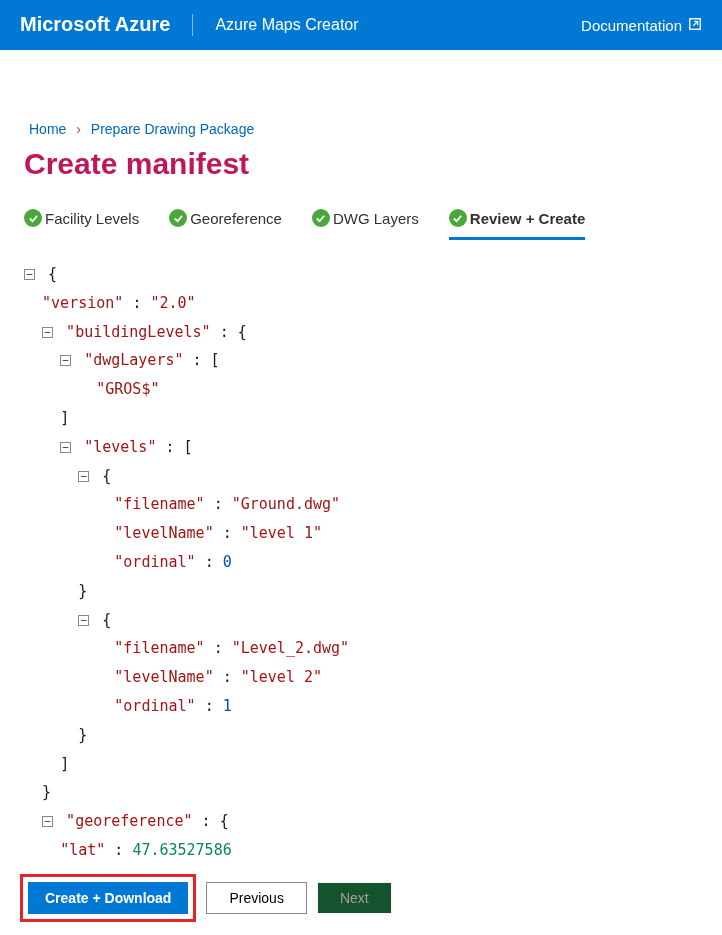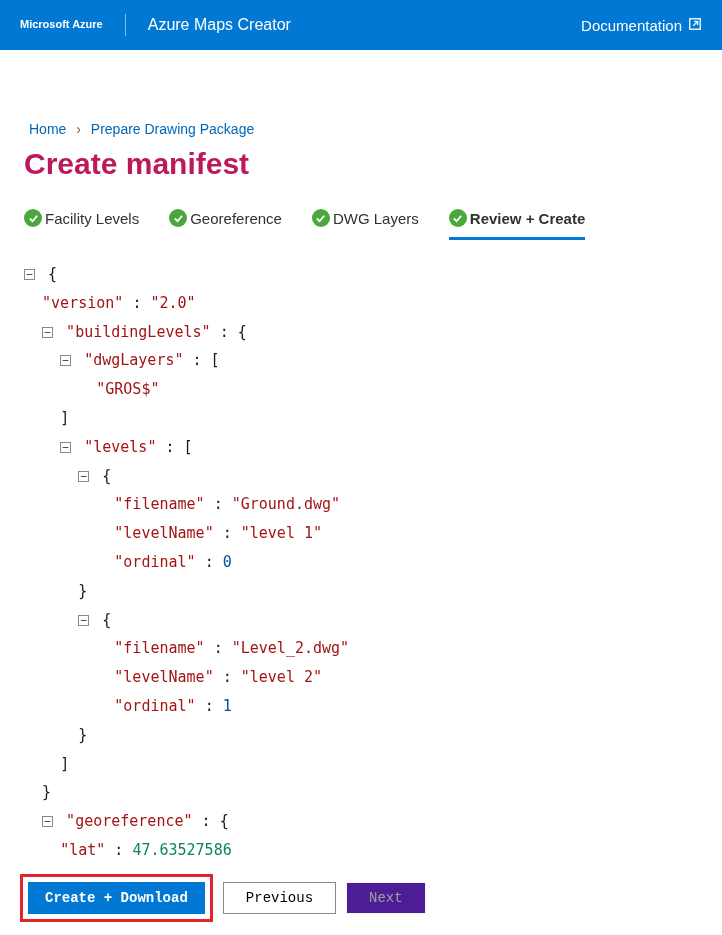--- a/index.html
+++ b/index.html
@@ -1,20 +1,20 @@
 <!DOCTYPE html>
 <html><head>
   <meta charset="utf-8">
   <style>
     * { margin: 0; padding: 0; box-sizing: border-box; }
     body { font-family: "Segoe UI", -apple-system, sans-serif; background: #fff; width: 722px; color: #323130; }
 
     
     .header { background: #0078d4; color: #fff; display: flex; align-items: center; height: 50px; padding: 0 20px; }
-    .header-brand { font-weight: 600; font-size: 11px; padding-right: 22px; border-right: 1px solid rgba(255,255,255,0.5); height: 22px; line-height: 20px; }
+    .header-brand { font-weight: 600; font-size: 20px; padding-right: 22px; border-right: 1px solid rgba(255,255,255,0.5); height: 22px; line-height: 20px; }
     .header-app { font-size: 16px; padding-left: 22px; }
     .header-spacer { flex: 1; }
     .header-doc { display: inline-flex; align-items: center; gap: 6px; font-size: 15px; }
     .header-doc svg { width: 14px; height: 14px; }
 
     
     .breadcrumb { padding: 24px 29px 10px; font-size: 14px; margin-top: 47px; }
     .breadcrumb a { color: #0067b8; text-decoration: none; }
     .breadcrumb-sep { color: #605e5c; padding: 0 6px; }
 
@@ -34,23 +34,23 @@
     .toggle { display: inline-block; width: 11px; height: 11px; border: 1px solid #888; text-align: center; line-height: 9px; font-size: 11px; font-family: monospace; color: #444; margin-right: 4px; vertical-align: 1px; background: #fff; }
     .pun { color: #1b1a19; }
     .key { color: #a31515; }
     .str { color: #a31515; }
     .num { color: #098658; }
     .kwd { color: #0451a5; }
 
     
     .footer { display: flex; gap: 10px; padding: 10px 20px 18px; align-items: center; }
     .hl-box { border: 3px solid #e3242b; padding: 5px; }
-    .btn { font-size: 14px; padding: 7px 22px; border: 1px solid #8a8886; background: #fff; cursor: pointer; font-family: Liberation Mono, monospace; }
+    .btn { font-size: 14px; padding: 7px 22px; border: 1px solid #8a8886; background: #fff; cursor: pointer; font-family: Liberation Sans, sans-serif; }
     .btn-primary { background: #0078d4; border-color: #0078d4; color: #fff; font-weight: 600; padding: 7px 16px; }
-    .btn-disabled { background: #4c1d95; border-color: #f3f2f1; color: #a19f9d; }
+    .btn-disabled { background: #14532d; border-color: #f3f2f1; color: #a19f9d; }
   </style>
 </head>
 <body>
 
 <div class="header">
   <span class="header-brand">Microsoft Azure</span>
   <span class="header-app">Azure Maps Creator</span>
   <span class="header-spacer"></span>
   <a class="header-doc">
     <span>Documentation</span>

